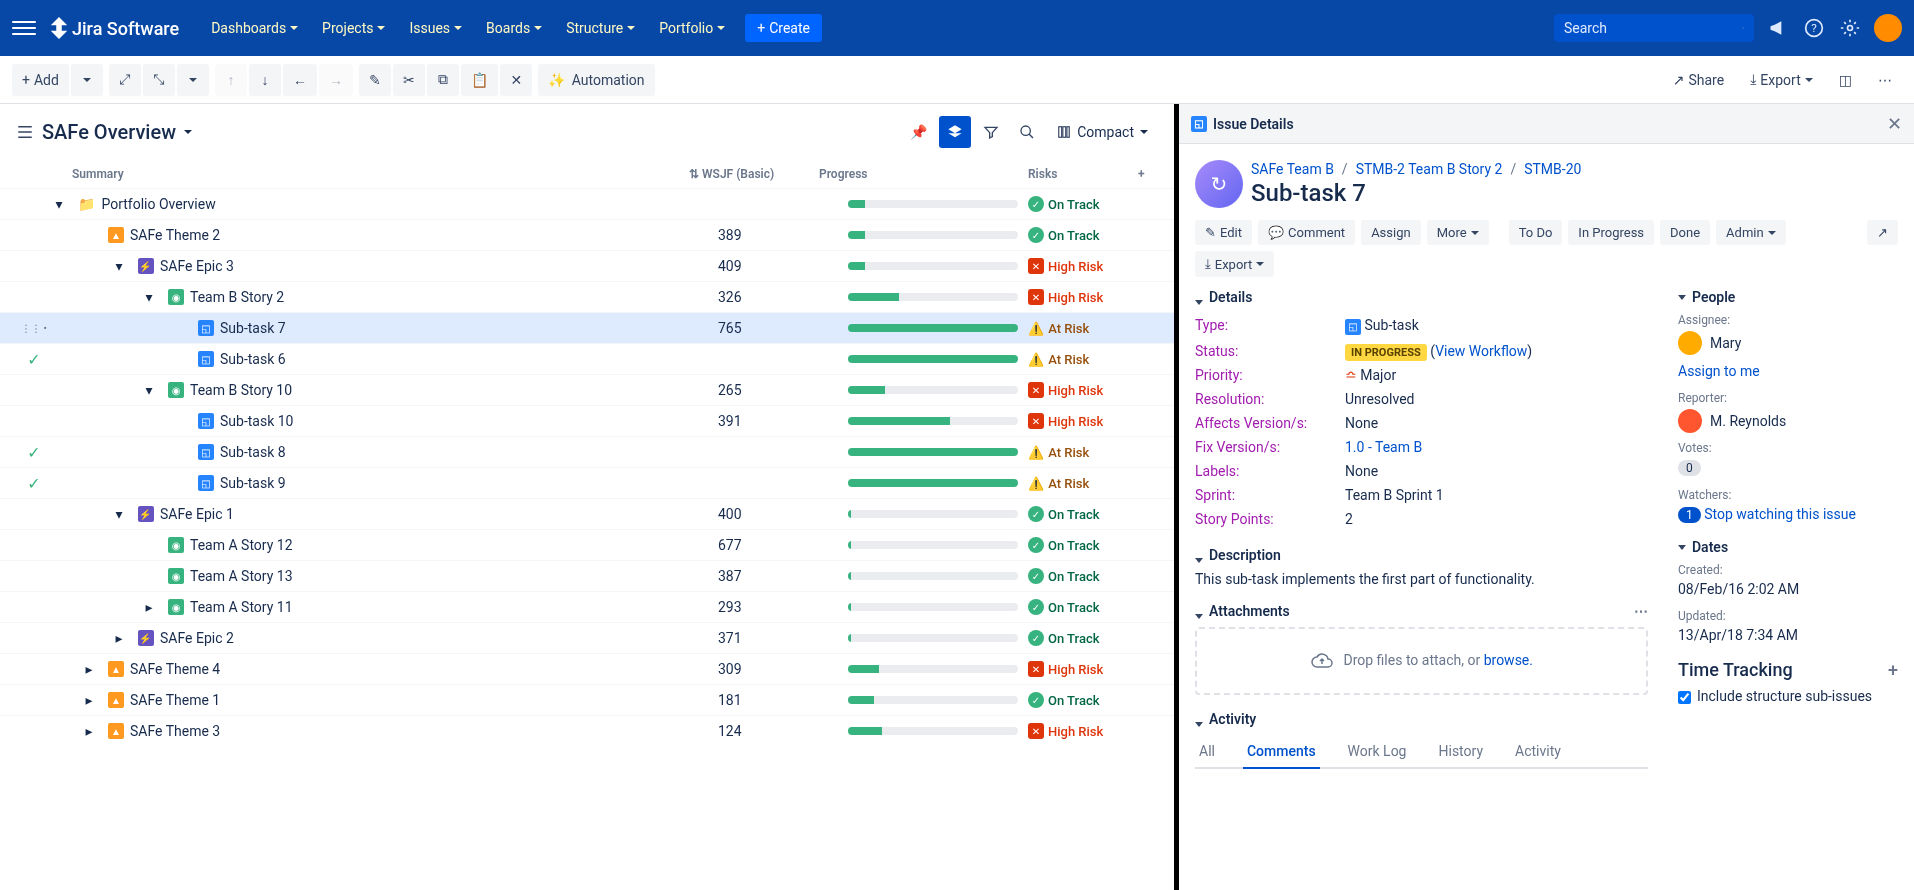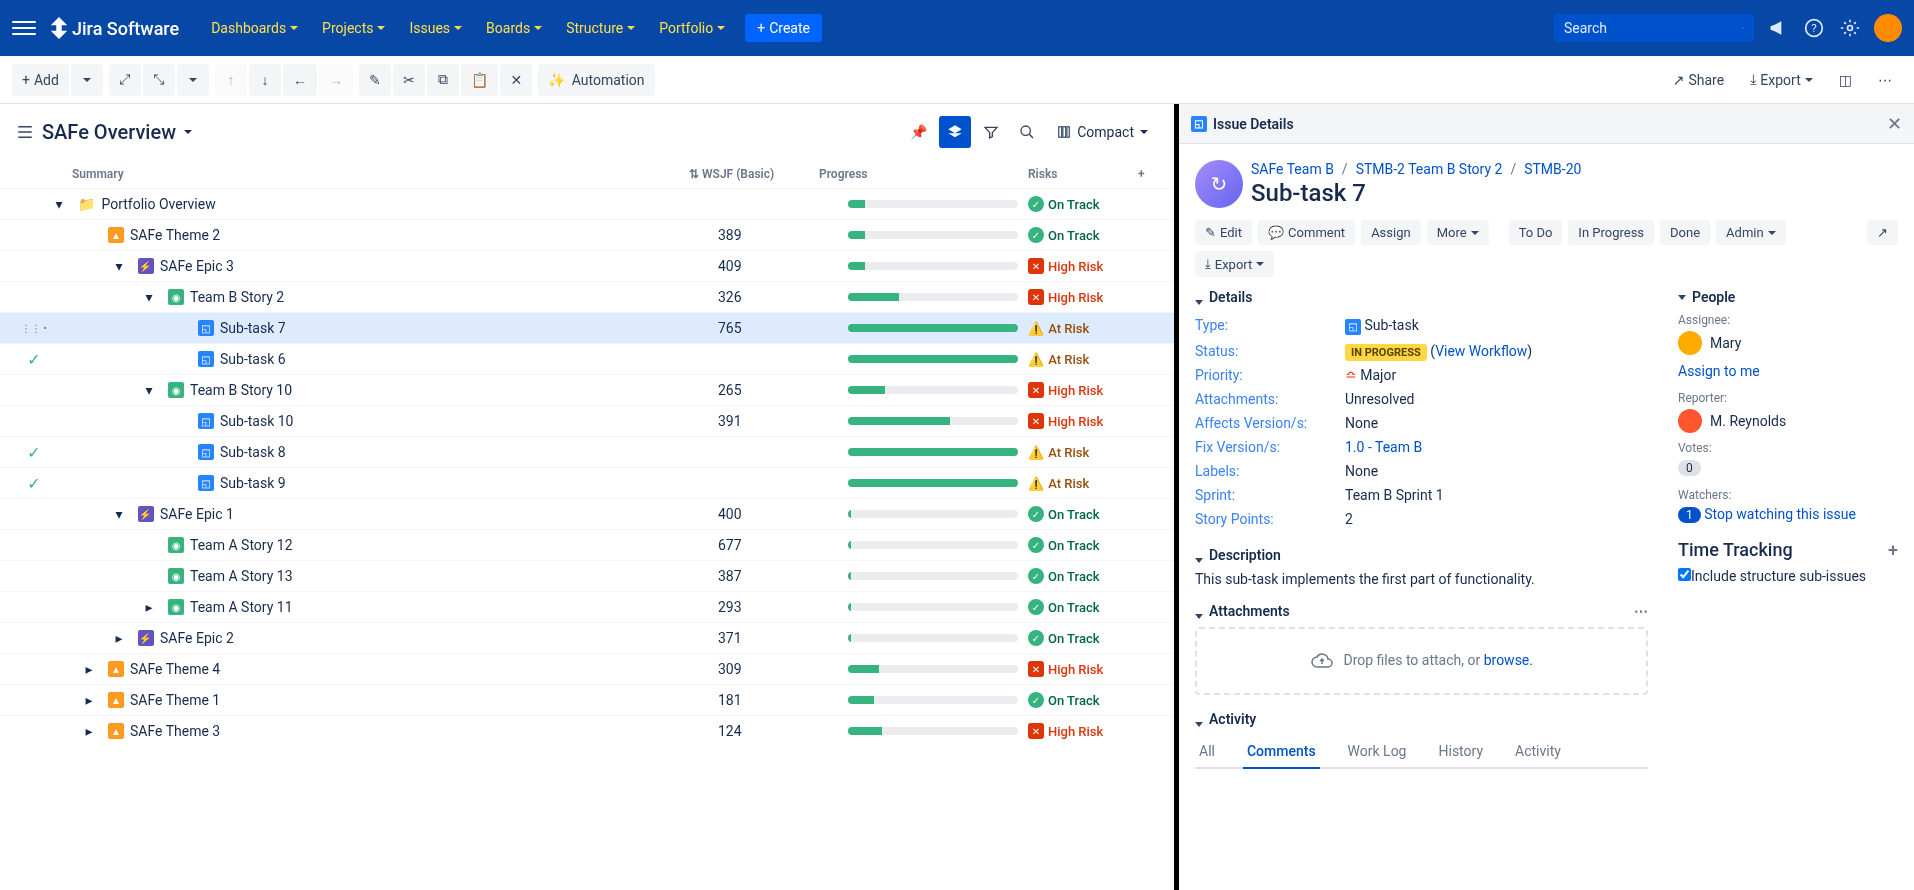--- a/index.html
+++ b/index.html
@@ -1,21 +1,21 @@
 <!DOCTYPE html>
 <html><head>
 <meta charset="utf-8">
 <style>
 *{box-sizing:border-box;margin:0;padding:0;font-family:-apple-system,BlinkMacSystemFont,"Segoe UI",Roboto,sans-serif}
 body{font-size:14px;color:#172B4D;background:#fff}
 .topbar{background:#0747A6;height:56px;display:flex;align-items:center;padding:0 12px;color:#fff}
 .hamburger{width:24px;height:24px;display:flex;flex-direction:column;justify-content:center;gap:4px;margin-right:12px;cursor:pointer}
 .hamburger div{height:2px;background:#fff;border-radius:1px}
 .logo{display:flex;align-items:center;gap:2px;font-size:18px;font-weight:500;margin-right:20px}
-.nav-item{display:flex;align-items:center;gap:4px;padding:8px 12px;color:#fde047;cursor:pointer;font-size:14px}
+.nav-item{display:flex;align-items:center;gap:4px;padding:8px 12px;color:#fef9c3;cursor:pointer;font-size:14px}
 .create-btn{background:#0065FF;color:#fff;padding:6px 12px;border-radius:3px;display:flex;align-items:center;gap:4px;cursor:pointer;margin-left:8px}
 .topbar-right{margin-left:auto;display:flex;align-items:center;gap:12px}
 .search-box{background:#0052CC;border-radius:4px;padding:6px 10px;display:flex;align-items:center;width:200px}
 .search-box input{background:transparent;border:none;color:#DEEBFF;outline:none;flex:1;font-size:14px}
 .search-box input::placeholder{color:#DEEBFF}
 .top-icon{width:24px;height:24px;display:flex;align-items:center;justify-content:center;cursor:pointer;color:#DEEBFF}
 .avatar-top{width:28px;height:28px;border-radius:50%;background:#FF8B00;cursor:pointer}
 .chevron-down{width:0;height:0;border-left:4px solid transparent;border-right:4px solid transparent;border-top:4px solid currentColor}
 
 .toolbar{height:48px;border-bottom:1px solid #dfe1e6;display:flex;align-items:center;padding:0 12px;gap:6px;background:#fff}
@@ -82,21 +82,21 @@
 .action-spacer{flex:1}
 
 .details-cols{display:flex;gap:30px}
 .details-left{flex:1}
 .details-sidebar{width:220px}
 
 .section{margin-bottom:16px}
 .section-header{display:flex;align-items:flex-end;gap:6px;font-weight:600;font-size:14px;margin-bottom:8px;cursor:pointer}
 .section-caret{width:0;height:0;border-left:4px solid transparent;border-right:4px solid transparent;border-top:5px solid #344563}
 .field-row{display:flex;padding:4px 0;font-size:14px}
-.field-label{width:150px;color:#3b82f6}
+.field-label{width:150px;color:#a21caf}
 .field-value{flex:1}
 .status-badge{background:#FFD740;color:#594300;padding:2px 6px;border-radius:3px;font-size:11px;font-weight:700}
 .link-blue{color:#0052CC;cursor:pointer}
 
 .sidebar-section{margin-bottom:16px}
 .sidebar-header{display:flex;align-items:center;gap:6px;font-weight:600;font-size:14px;margin-bottom:8px}
 .sidebar-field-label{font-size:12px;color:#6B778C;margin-bottom:4px}
 .person{display:flex;align-items:center;gap:8px;margin-bottom:8px}
 .person-avatar{width:24px;height:24px;border-radius:50%}
 .count-badge{background:#dfe1e6;border-radius:10px;padding:1px 8px;font-size:12px;display:inline-block}
@@ -675,21 +675,21 @@
               </div>
             <div class="field-row">
                 <div class="field-label">Status:</div>
                 <div class="field-value"><span class="status-badge">IN PROGRESS</span> (<span class="link-blue">View Workflow</span>)</div>
               </div>
             <div class="field-row">
                 <div class="field-label">Priority:</div>
                 <div class="field-value"><span style="color:#DE350B">≏</span> <span>Major</span></div>
               </div>
             <div class="field-row">
-                <div class="field-label">Attachments:</div>
+                <div class="field-label">Resolution:</div>
                 <div class="field-value">Unresolved</div>
               </div>
             <div class="field-row">
                 <div class="field-label">Affects Version/s:</div>
                 <div class="field-value">None</div>
               </div>
             <div class="field-row">
                 <div class="field-label">Fix Version/s:</div>
                 <div class="field-value link-blue">1.0 - Team B</div>
               </div>
@@ -758,26 +758,36 @@
             <div class="person">
                 <div class="person-avatar" style="background:#FF5630"></div>
                 <span>M. Reynolds</span>
               </div>
             <div class="sidebar-field-label">Votes:</div>
             <div style="margin-bottom:12px"><span class="count-badge">0</span></div>
             <div class="sidebar-field-label">Watchers:</div>
             <div><span class="watch-badge">1</span> <span class="link-blue" style="font-size:14px">Stop watching this issue</span></div>
           </div>
           <div class="sidebar-section">
+            <div class="sidebar-header">
+                <div class="section-caret"></div>
+                <span>Dates</span>
+              </div>
+            <div class="sidebar-field-label">Created:</div>
+            <div style="margin-bottom:12px;font-size:14px">08/Feb/16 2:02 AM</div>
+            <div class="sidebar-field-label">Updated:</div>
+            <div style="font-size:14px">13/Apr/18 7:34 AM</div>
+          </div>
+          <div class="sidebar-section">
             <div style="display:flex;align-items:flex-start;gap:6px;font-weight:500;font-size:18px;margin-bottom:8px">
               <span>Time Tracking</span>
               <span style="flex:1"></span>
               <span style="color:#6B778C">+</span>
             </div>
-            <label style="display:flex;align-items:flex-start;gap:0;font-size:14px">
+            <label style="display:flex;align-items:flex-end;gap:6px;font-size:14px">
               <input type="checkbox" checked="" style="">
               <span>Include structure sub-issues</span>
             </label>
           </div>
         </div>
       </div>
     </div>
   </div>
 </div>
 

